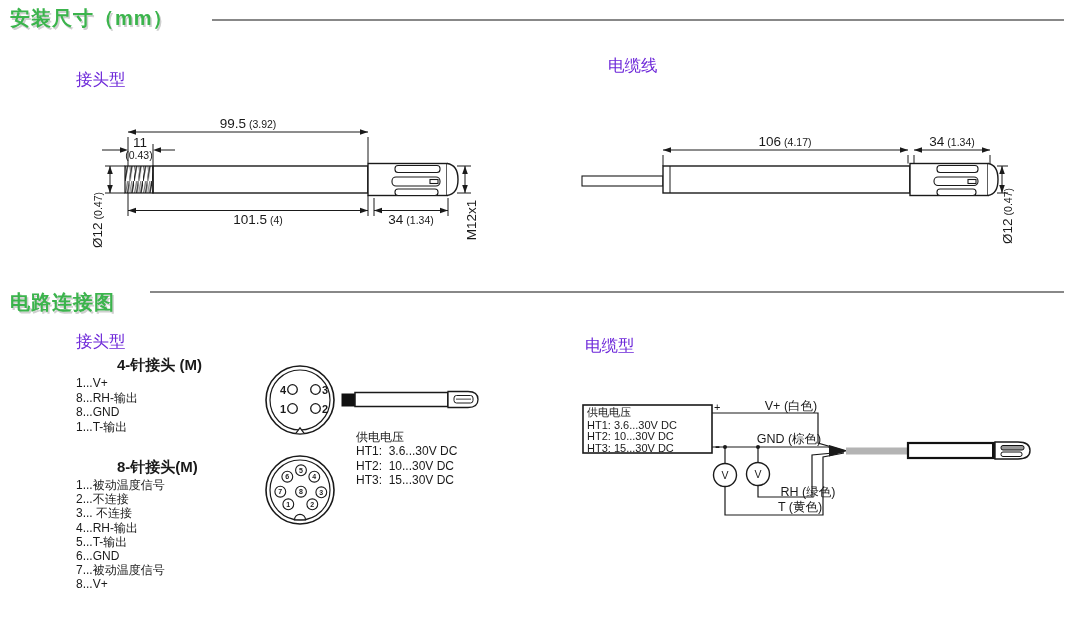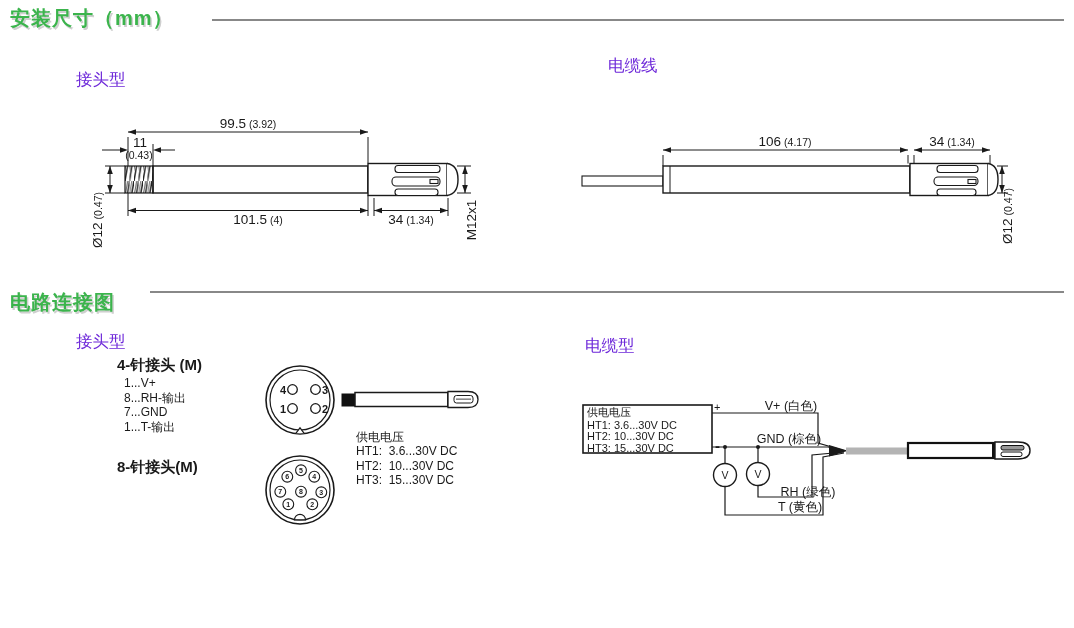--- a/index.html
+++ b/index.html
@@ -4,21 +4,21 @@
 <style>
   html,body{margin:0;padding:0;background:#ffffff;}
   #page{position:relative;width:1074px;height:628px;background:#fff;overflow:hidden;
         font-family:"Liberation Sans","DejaVu Sans",sans-serif;color:#1a1a1a;}
   .abs{position:absolute;}
   .sec-title{font-size:20px;font-weight:bold;color:#3bb44c;text-shadow:1.5px 1.5px 0 #cfcfcf;letter-spacing:1px;}
   .rule{position:absolute;height:2px;background:#888888;}
   .h2{font-size:16.5px;font-weight:normal;color:#6d28d9;}
   .h3{font-size:15px;font-weight:bold;color:#1a1a1a;margin-left:41px;}
   .pin-list{font-size:12px;color:#1a1a1a;}
-  .pl4{line-height:14.6px;margin-left:48px;}
+  .pl4{line-height:14.6px;}
   .pl8{line-height:14.2px;}
   .supply{font-size:12px;line-height:14.3px;color:#1a1a1a;}
   svg{position:absolute;overflow:visible;}
   svg text{font-family:"Liberation Sans","DejaVu Sans",sans-serif;fill:#1a1a1a;}
   .dim{font-size:13.5px;}
   .din{font-size:10.5px;}
   .ln{stroke:#1a1a1a;stroke-width:1;fill:none;}
   .out{stroke:#1a1a1a;stroke-width:1.4;fill:#ffffff;}
   .thin{stroke:#1a1a1a;stroke-width:1.1;fill:#ffffff;}
   .arr{fill:#1a1a1a;stroke:none;}
@@ -155,25 +155,35 @@
   <div class="abs sec-title" style="left:10px;top:277px;margin-top:12px;">电路连接图</div>
   <div class="rule" style="left:150px;top:291px;width:914px;"></div>
 
   <div class="abs h2" style="left:76px;top:331px;">接头型</div>
   <div class="abs h2" style="left:585px;top:335px;text-align:right;">电缆型</div>
 
   <div class="abs h3" style="left:76px;top:356px;">4-针接头 (M)</div>
   <div class="abs pin-list pl4" style="left:76px;top:376px;">
     <div>1...V+</div>
     <div>8...RH-输出</div>
-    <div>7...GND</div>
+    <div>8...GND</div>
     <div>1...T-输出</div>
   </div>
 
   <div class="abs h3" style="left:76px;top:458px;text-align:center;">8-针接头(M)</div>
+  <div class="abs pin-list pl8" style="left:76px;top:478px;">
+    <div>1...被动温度信号</div>
+    <div>2...不连接</div>
+    <div>3... 不连接</div>
+    <div>4...RH-输出</div>
+    <div>5...T-输出</div>
+    <div>6...GND</div>
+    <div>7...被动温度信号</div>
+    <div>8...V+</div>
+  </div>
 
   <svg style="left:255px;top:355px;" width="230" height="180" viewBox="0 0 230 180">
 
     <g>
       <circle cx="45" cy="45" r="34" fill="#fff" stroke="#1a1a1a" stroke-width="1.6"></circle>
       <circle cx="45" cy="45" r="30" fill="#fff" stroke="#1a1a1a" stroke-width="1.2"></circle>
       <path d="M41,78.2 L45,72.8 L49,78.2" fill="#ffffff" stroke="#1a1a1a" stroke-width="1.2"></path>
       <circle cx="37.5" cy="34.5" r="4.8" fill="#fff" stroke="#1a1a1a" stroke-width="1.3"></circle>
       <circle cx="60.5" cy="34.5" r="4.8" fill="#fff" stroke="#1a1a1a" stroke-width="1.3"></circle>
       <circle cx="37.5" cy="53.5" r="4.8" fill="#fff" stroke="#1a1a1a" stroke-width="1.3"></circle>

